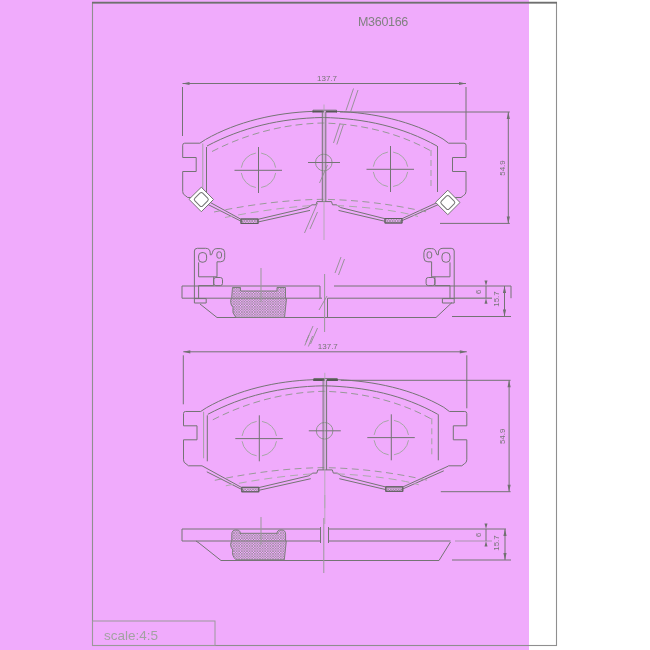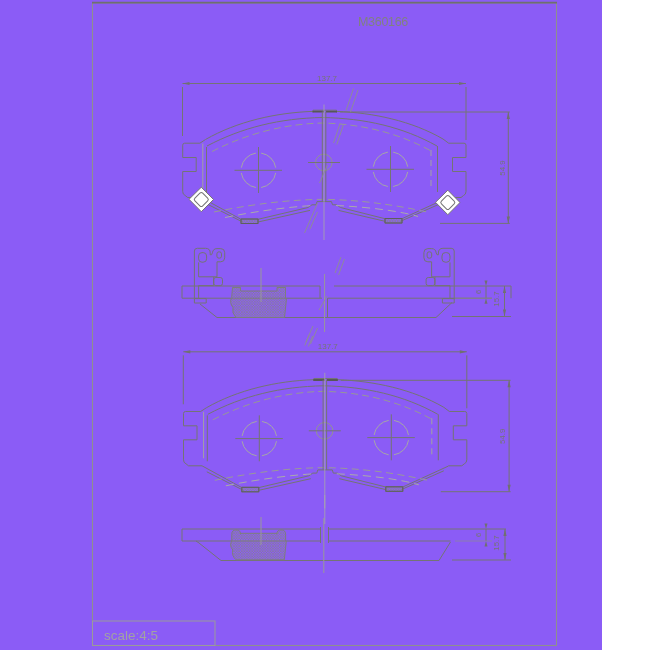--- a/index.html
+++ b/index.html
@@ -1,16 +1,16 @@
 <!DOCTYPE html>
 <html><head>
 <meta charset="utf-8">
 <style>
   html,body{margin:0;padding:0;background:#fff;}
-  .wrap{width:602px;height:650px;position:relative;background:#8b5cf6;font-family:"Liberation Sans",sans-serif;}
+  .wrap{width:529px;height:650px;position:relative;background:#f0abfc;font-family:"Liberation Sans",sans-serif;}
   svg{position:absolute;left:0;top:0;filter:blur(0.33px);}
   text{font-family:"Liberation Sans",sans-serif;}
 </style>
 </head>
 <body>
 <div class="wrap">
 <svg width="650" height="650" viewBox="0 0 650 650">
 <defs>
 
   <pattern id="xh" width="2.6" height="2.6" patternUnits="userSpaceOnUse">

